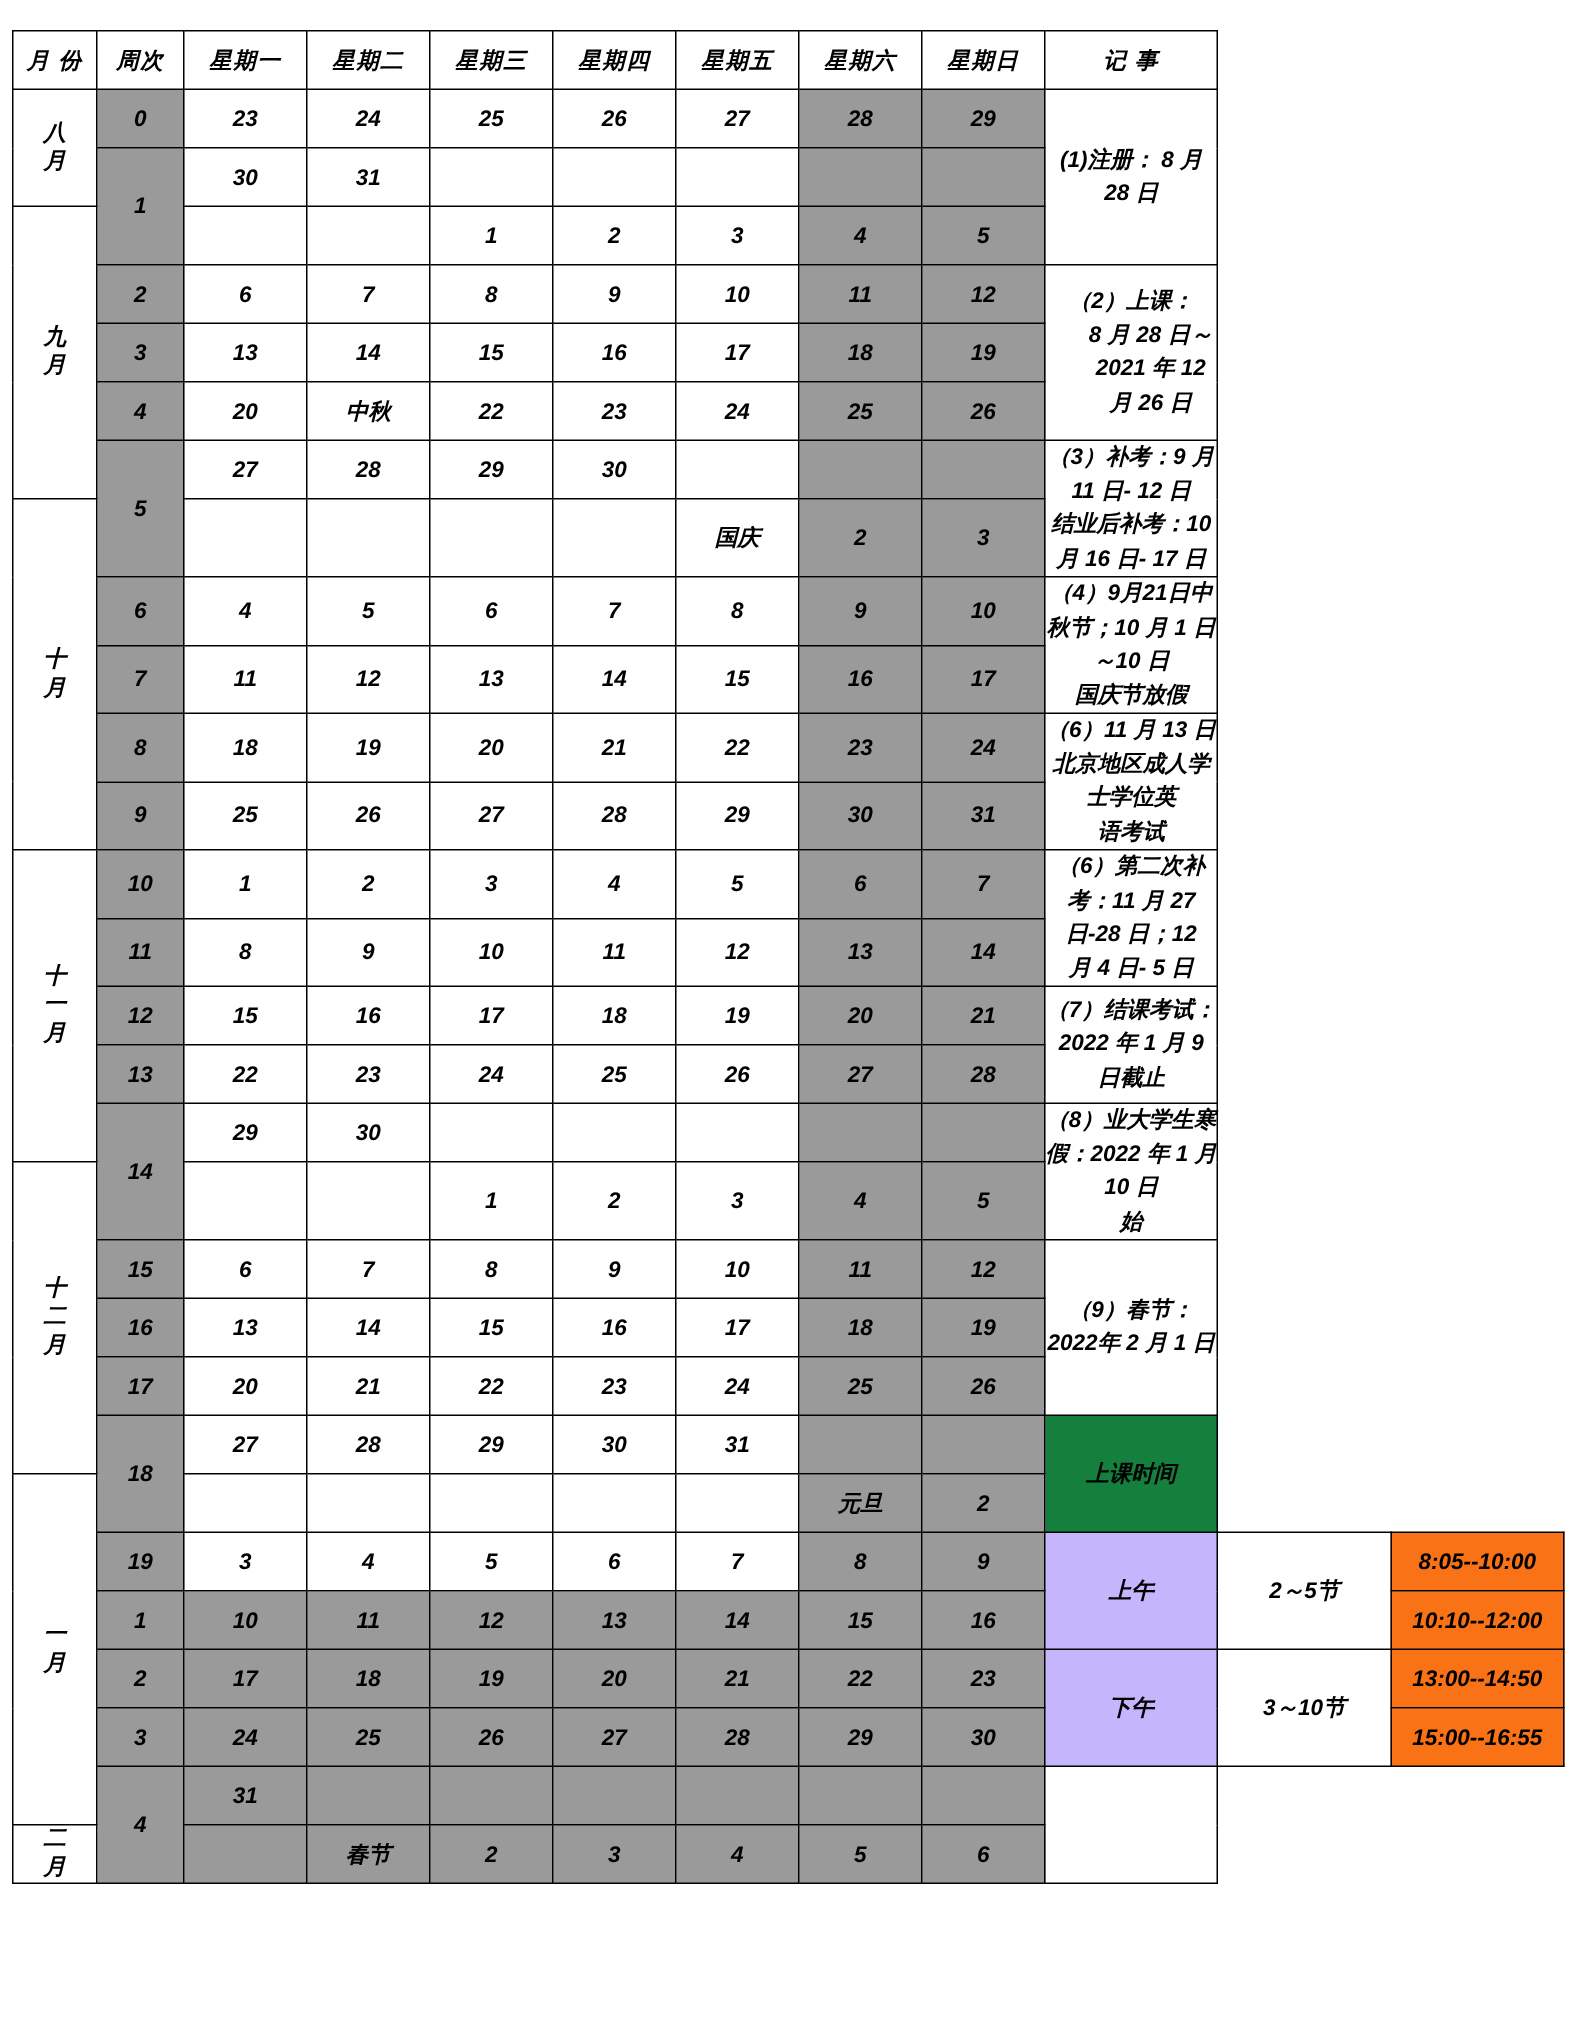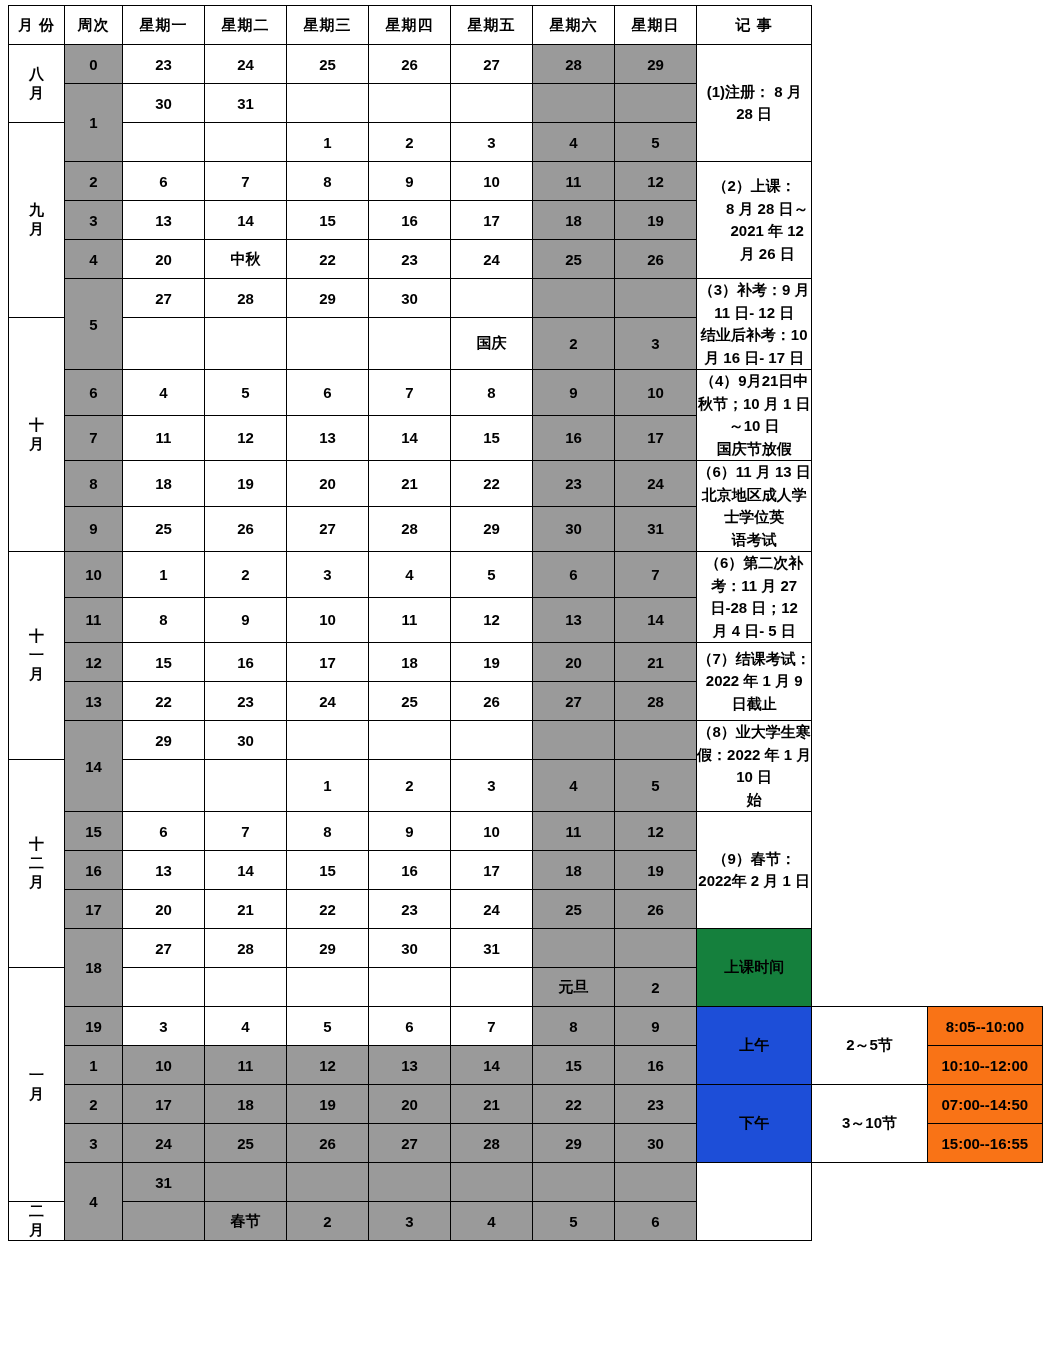--- a/index.html
+++ b/index.html
@@ -1,17 +1,17 @@
 <!DOCTYPE html>
 <html><head>
 <meta charset="utf-8">
 <style>
   html,body{margin:0;padding:0;background:#fff;}
   body{font-family:"Liberation Sans","DejaVu Sans",sans-serif;}
-  #sheet{width:1051px;height:1362px;position:relative;box-sizing:border-box;padding:5px 8px 0 8px;}
+  #sheet{width:1051px;height:1362px;position:relative;box-sizing:border-box;padding:20px 8px 0 8px;font-style:italic;}
   table.cal{border-collapse:collapse;table-layout:fixed;width:1035px;}
   table.cal td{
     border:1px solid #000;
     text-align:center;
     vertical-align:middle;
     font-size:15px;
     font-weight:bold;
     color:#000;
     height:38px;
     padding:0;
@@ -27,21 +27,21 @@
     font-weight:normal;
     font-size:15px;
     padding:2px 8px 2px 10px;
     line-height:1.5;
   }
   td.thin{font-weight:normal;}
   .colw-m{width:56px;}
   .colw-w{width:58px;}
   .colw-d{width:82px;}
   .colw-n{width:auto;}
-  td.time-lbl{background:#1d4ed8;font-weight:normal;font-size:15px;text-align:center;width:80px;}
+  td.time-lbl{background:#c4b5fd;font-weight:normal;font-size:15px;text-align:center;width:80px;}
   td.time-sec{background:#ffffff;font-weight:normal;font-size:15px;text-align:center;width:120px;}
   td.time-val{background:#f97316;font-weight:normal;font-size:15px;text-align:center;}
   td.title-time{background:#15803d;font-weight:normal;font-size:16px;text-align:center;}
 </style>
 </head>
 <body>
 
 <div id="sheet">
 <table class="cal">
   <colgroup>
@@ -384,21 +384,21 @@
     <td class="gray">2</td>
     <td class="gray">17</td>
     <td class="gray">18</td>
     <td class="gray">19</td>
     <td class="gray">20</td>
     <td class="gray">21</td>
     <td class="gray">22</td>
     <td class="gray">23</td>
     <td class="time-lbl" rowspan="2">下午</td>
     <td class="time-sec" rowspan="2">3～10节</td>
-    <td class="time-val">07:00--14:50</td>
+    <td class="time-val">13:00--14:50</td>
   </tr>
 
   <tr>
     <td class="gray">3</td>
     <td class="gray">24</td>
     <td class="gray thin">25</td>
     <td class="gray">26</td>
     <td class="gray">27</td>
     <td class="gray thin">28</td>
     <td class="gray">29</td>

